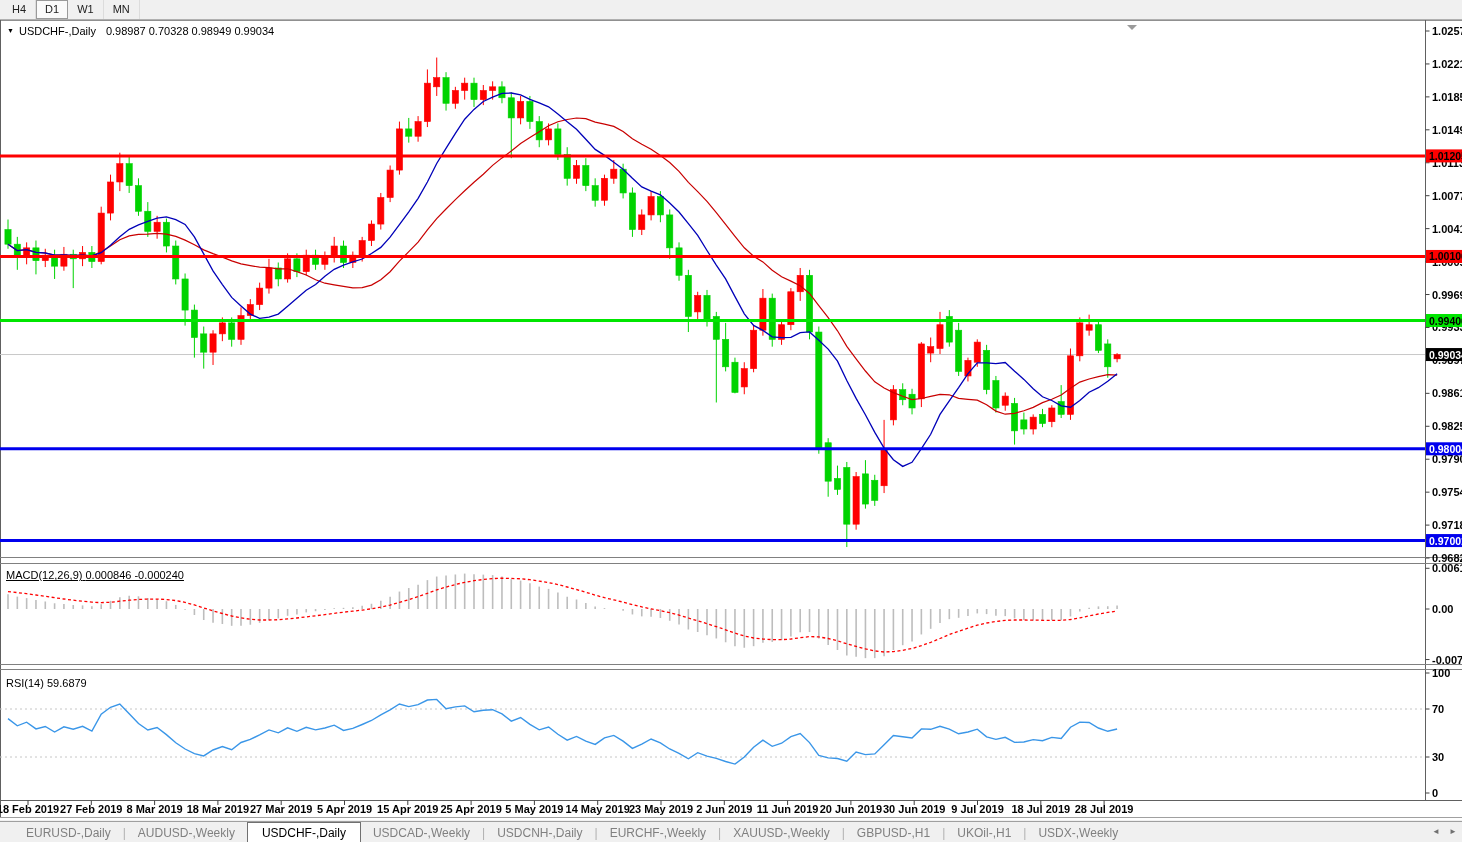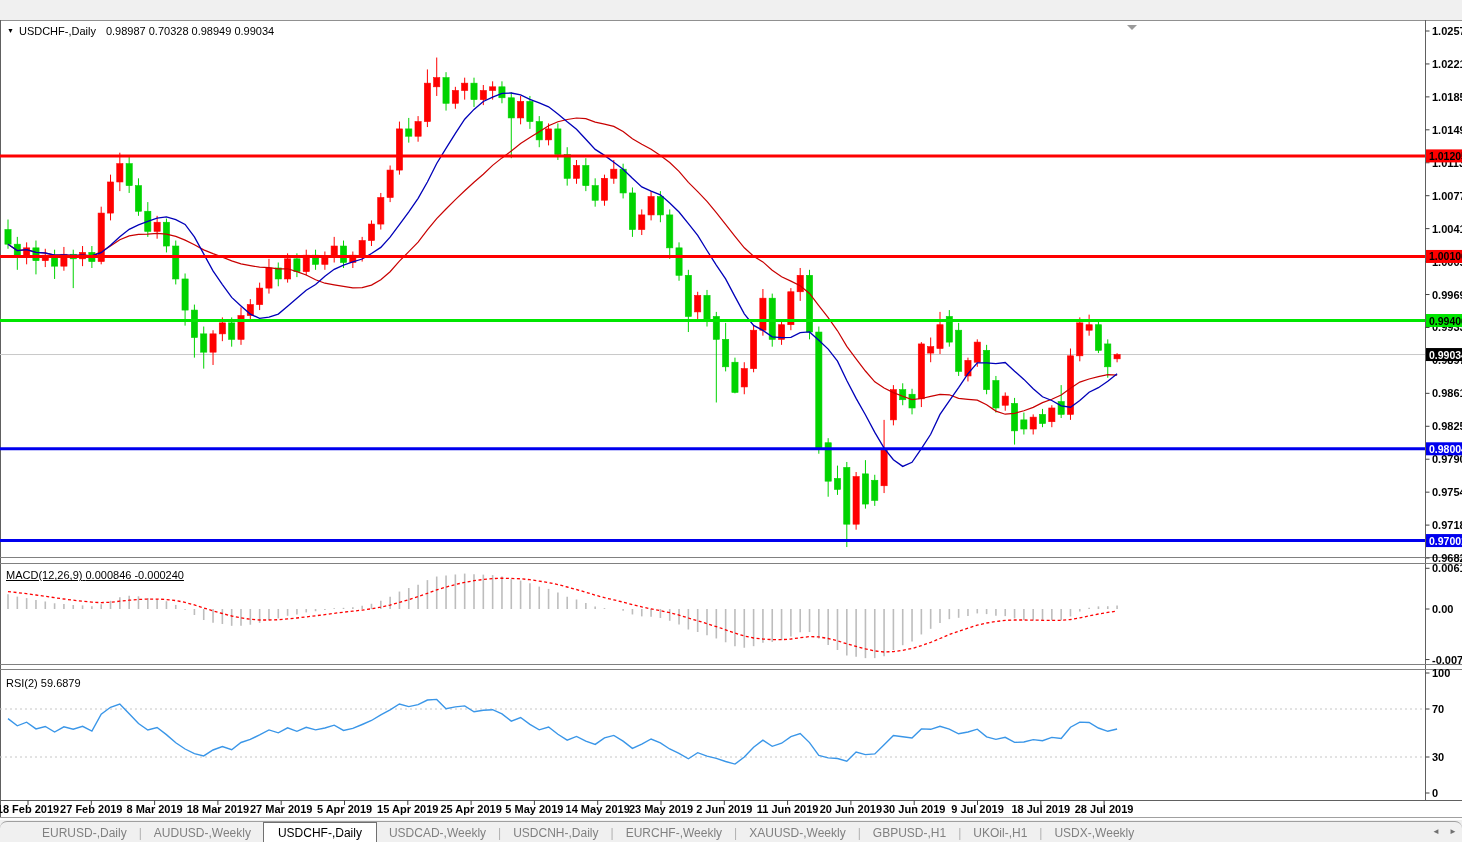--- a/index.html
+++ b/index.html
@@ -16,33 +16,39 @@
   .chart-area svg{position:absolute;top:0;left:0;}
   .overlay-label{position:absolute;font-size:11px;color:#000;white-space:pre;pointer-events:none;}
   #chart-title{top:5px;left:7px;}
   #chart-title .tri{font-size:7px;vertical-align:2px;margin-right:5px;color:#000;}
   #chart-title .sym{margin-right:10px;}
   #macd-label{top:549px;left:6px;text-decoration:underline;}
   #rsi-label{top:657px;left:6px;}
   
   .tab-bar{position:absolute;left:0;right:0;bottom:0;height:20px;background:#f0f0f0;
            border-top:1px solid #9f9f9f;display:flex;align-items:stretch;
-           padding-left:30px;font-size:12px;color:#808080;border-radius:7px;}
+           padding-left:14px;font-size:12px;color:#808080;}
   .tab{padding:3px 12px 0;line-height:16px;cursor:default;white-space:nowrap;}
   .tab.active{background:#ffffff;border:1px solid #707070;border-bottom:none;color:#000;
               padding:2px 14px 0;}
   .tab-sep{color:#b0b0b0;padding-top:3px;line-height:16px;}
   .tab-arrows{position:absolute;right:5px;top:5px;color:#707070;font-size:8px;}
   .tab-arrows span{margin-left:7px;cursor:default;}
 </style>
 </head>
 <body>
 
 <div class="screen">
 
+  <div class="tf-toolbar" id="tf-toolbar">
+      <div class="tf-btn">H4</div>
+      <div class="tf-btn active">D1</div>
+      <div class="tf-btn">W1</div>
+      <div class="tf-btn">MN</div>
+    </div>
 
   <div class="chart-area">
     <svg id="chart-svg" width="1462" height="800">
         <g>
           <rect x="0" y="0" width="1462" height="800" fill="#ffffff"></rect>
           <line x1="0" y1="0.5" x2="1462" y2="0.5" stroke="#909090"></line>
           <line x1="0.5" y1="0" x2="0.5" y2="798" stroke="#606060"></line>
           <line x1="1425.5" y1="0" x2="1425.5" y2="780" stroke="#606060"></line>
           <line x1="0" y1="537.5" x2="1462" y2="537.5" stroke="#808080"></line>
           <line x1="0" y1="543.5" x2="1462" y2="543.5" stroke="#808080"></line>
@@ -530,21 +536,21 @@
           <line x1="977.5" y1="780.5" x2="977.5" y2="785" stroke="#404040"></line>
           <text x="977.5" y="792.5" text-anchor="middle" font-family="&quot;Liberation Sans&quot;,sans-serif" font-size="11" font-weight="700" fill="#000">9 Jul 2019</text>
           <line x1="1040.8" y1="780.5" x2="1040.8" y2="785" stroke="#404040"></line>
           <text x="1040.8" y="792.5" text-anchor="middle" font-family="&quot;Liberation Sans&quot;,sans-serif" font-size="11" font-weight="700" fill="#000">18 Jul 2019</text>
           <line x1="1104.1" y1="780.5" x2="1104.1" y2="785" stroke="#404040"></line>
           <text x="1104.1" y="792.5" text-anchor="middle" font-family="&quot;Liberation Sans&quot;,sans-serif" font-size="11" font-weight="700" fill="#000">28 Jul 2019</text>
         </g>
       </svg>
     <div class="overlay-label" id="chart-title"><span class="tri">▼</span><span class="sym">USDCHF-,Daily</span><span>0.98987 0.70328 0.98949 0.99034</span></div>
     <div class="overlay-label" id="macd-label"><span>MACD(12,26,9)</span><span> </span><span>0.000846 -0.000240</span></div>
-    <div class="overlay-label" id="rsi-label"><span>RSI(2)</span><span> </span><span>59.6879</span></div>
+    <div class="overlay-label" id="rsi-label"><span>RSI(14)</span><span> </span><span>59.6879</span></div>
   </div>
 
   <div class="tab-bar" id="tab-bar">
     <div class="tab">EURUSD-,Daily</div>
       <div class="tab-sep">|</div>
       <div class="tab">AUDUSD-,Weekly</div>
       <div class="tab active">USDCHF-,Daily</div>
       <div class="tab">USDCAD-,Weekly</div>
       <div class="tab-sep">|</div>
       <div class="tab">USDCNH-,Daily</div>

